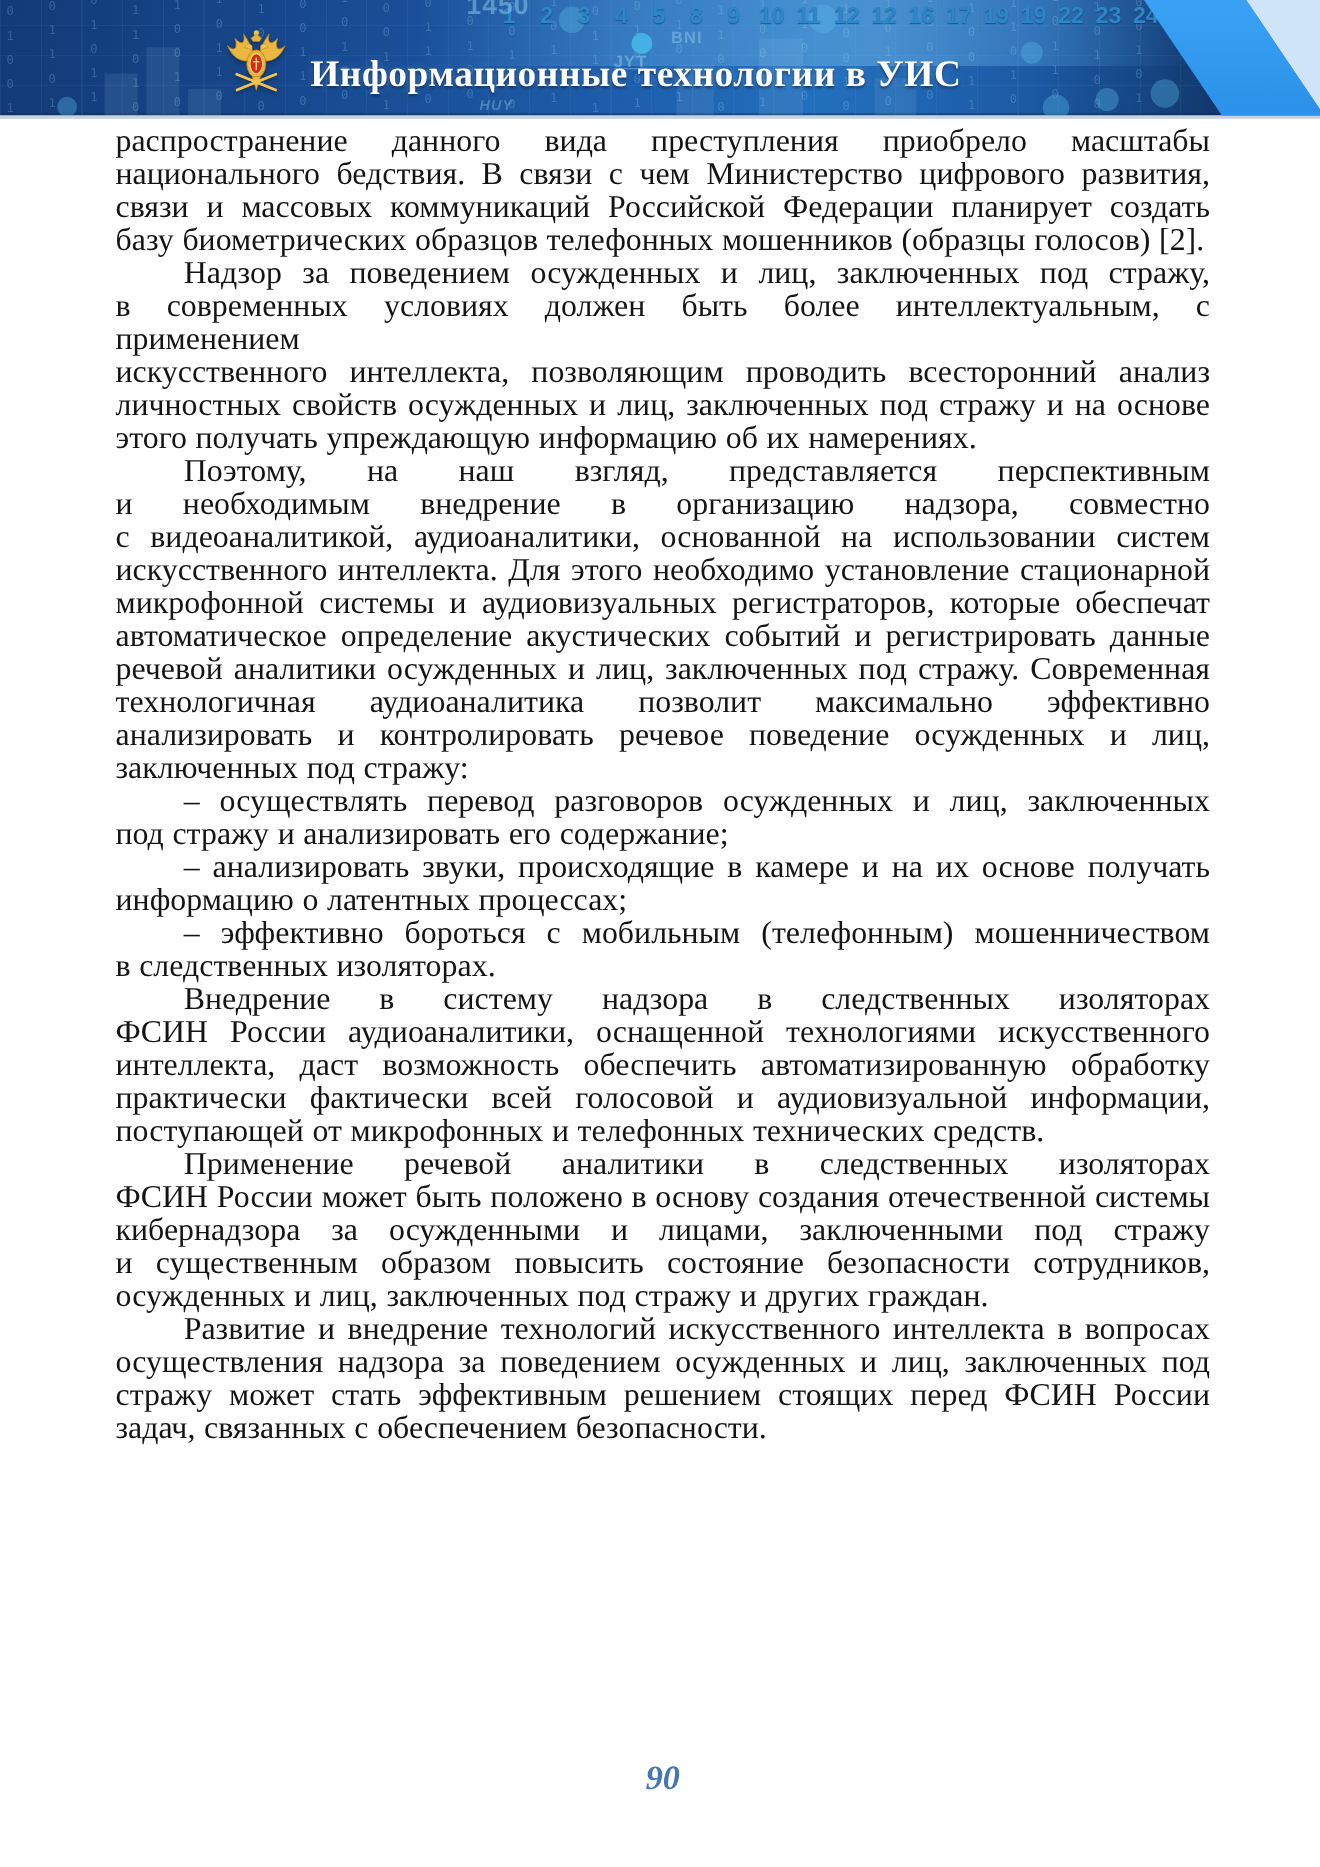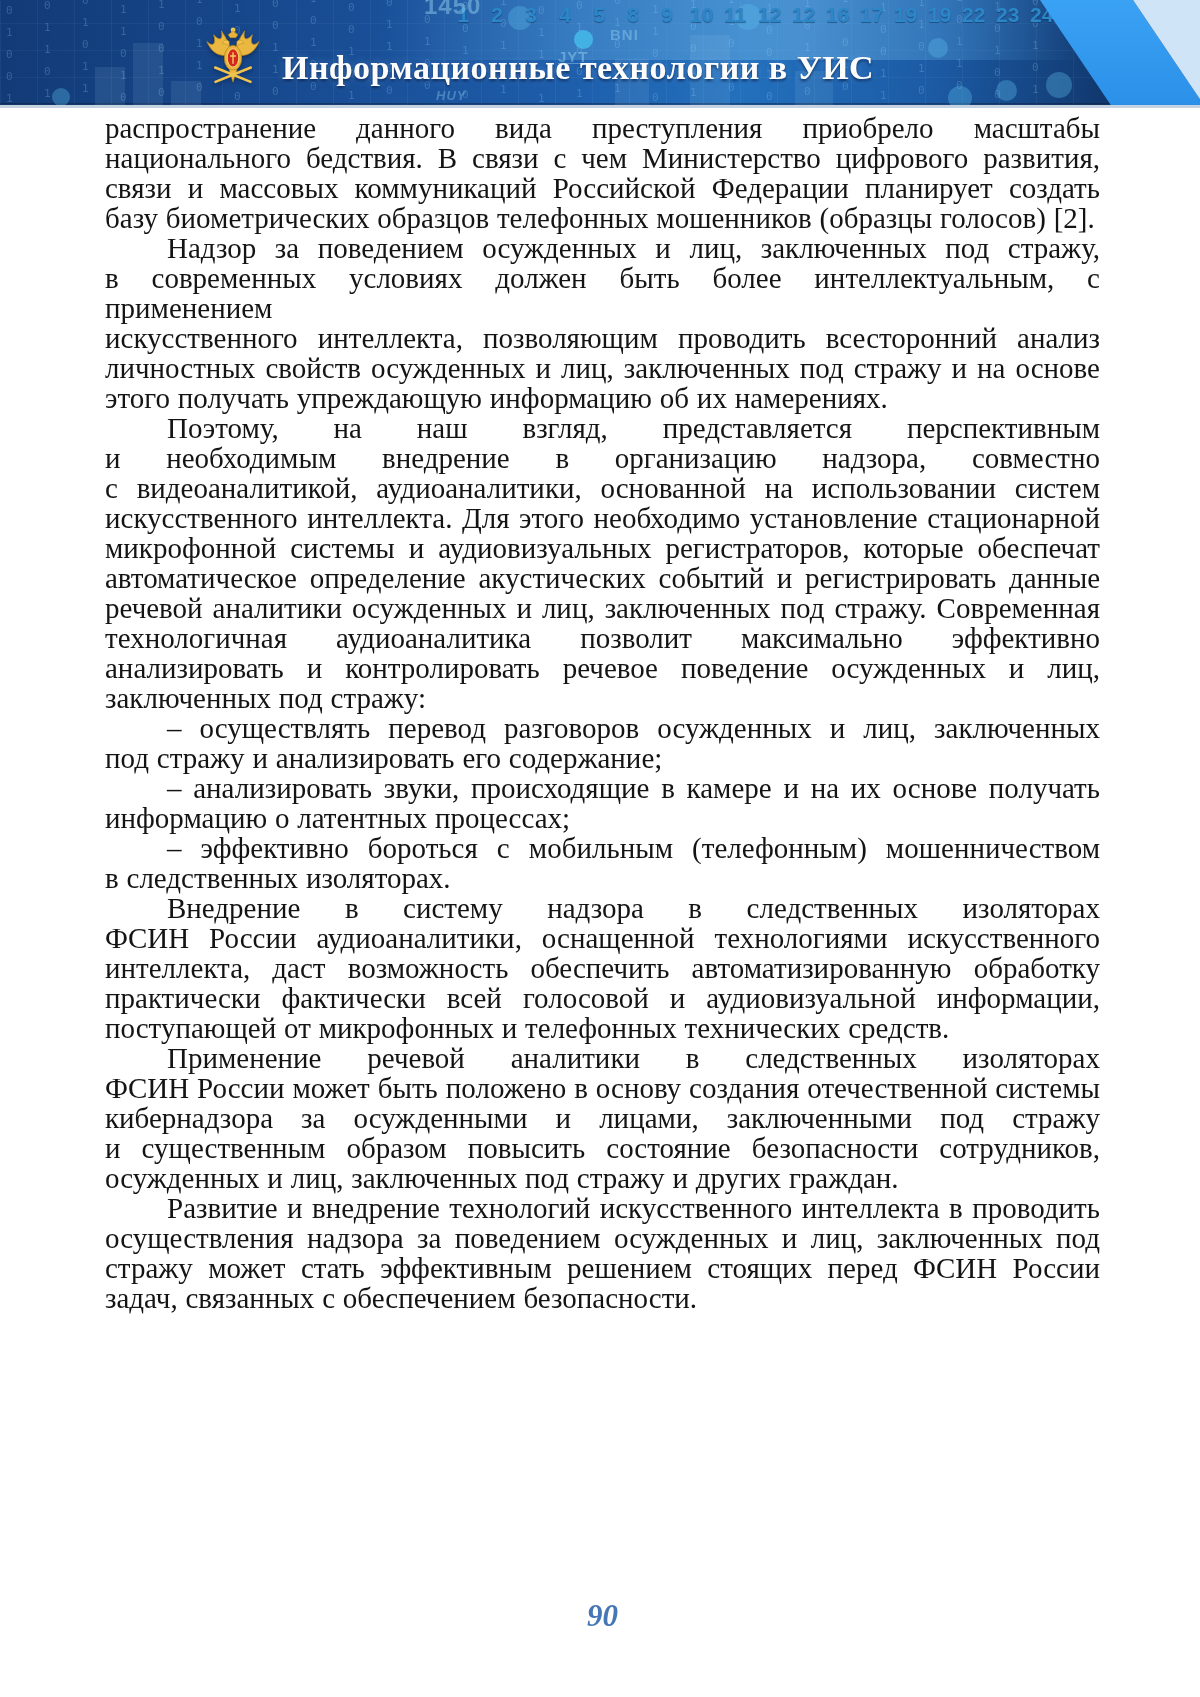--- a/index.html
+++ b/index.html
@@ -354,21 +354,21 @@
         <div class="line last">поступающей от микрофонных и телефонных технических средств.</div>
       </div>
       <div class="para">
         <div class="line indent">Применение речевой аналитики в следственных изоляторах</div>
         <div class="line">ФСИН России может быть положено в основу создания отечественной системы</div>
         <div class="line">кибернадзора за осужденными и лицами, заключенными под стражу</div>
         <div class="line">и существенным образом повысить состояние безопасности сотрудников,</div>
         <div class="line last">осужденных и лиц, заключенных под стражу и других граждан.</div>
       </div>
       <div class="para">
-        <div class="line indent">Развитие и внедрение технологий искусственного интеллекта в проводить</div>
+        <div class="line indent">Развитие и внедрение технологий искусственного интеллекта в вопросах</div>
         <div class="line">осуществления надзора за поведением осужденных и лиц, заключенных под</div>
         <div class="line">стражу может стать эффективным решением стоящих перед ФСИН России</div>
         <div class="line last">задач, связанных с обеспечением безопасности.</div>
       </div>
     </div>
 
   <div class="page-number">90</div>
 
 </div>
 

